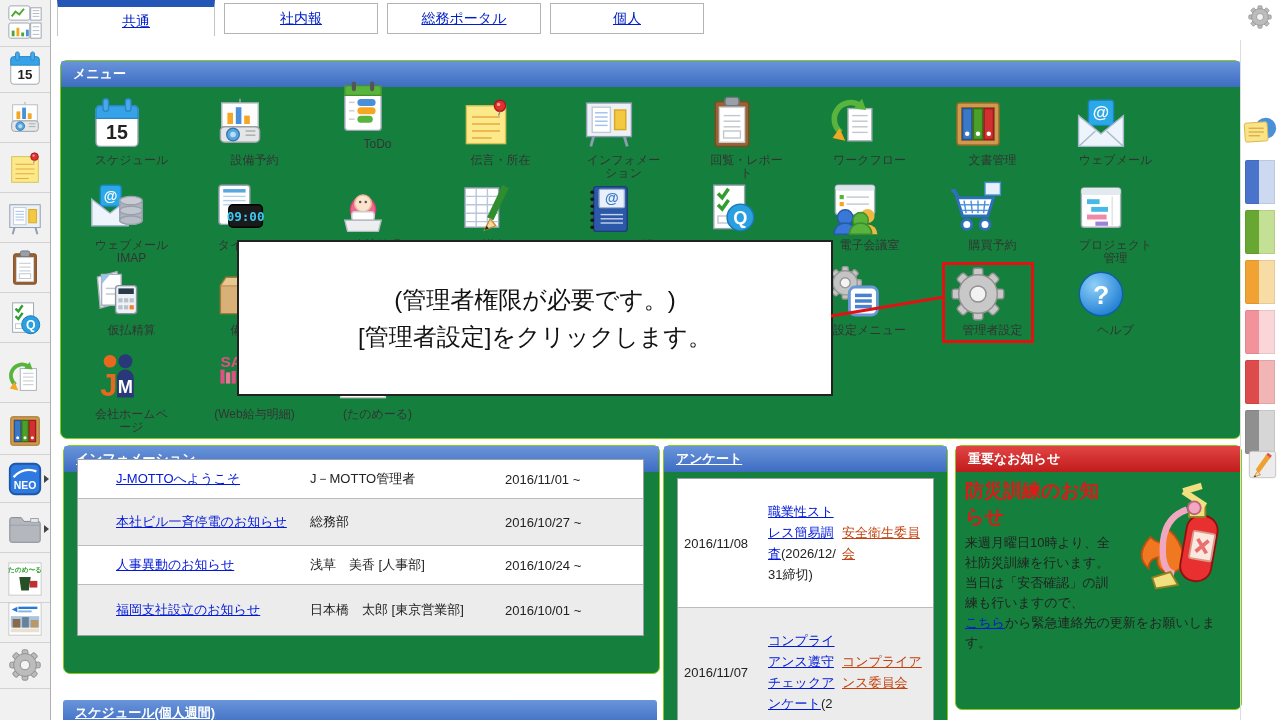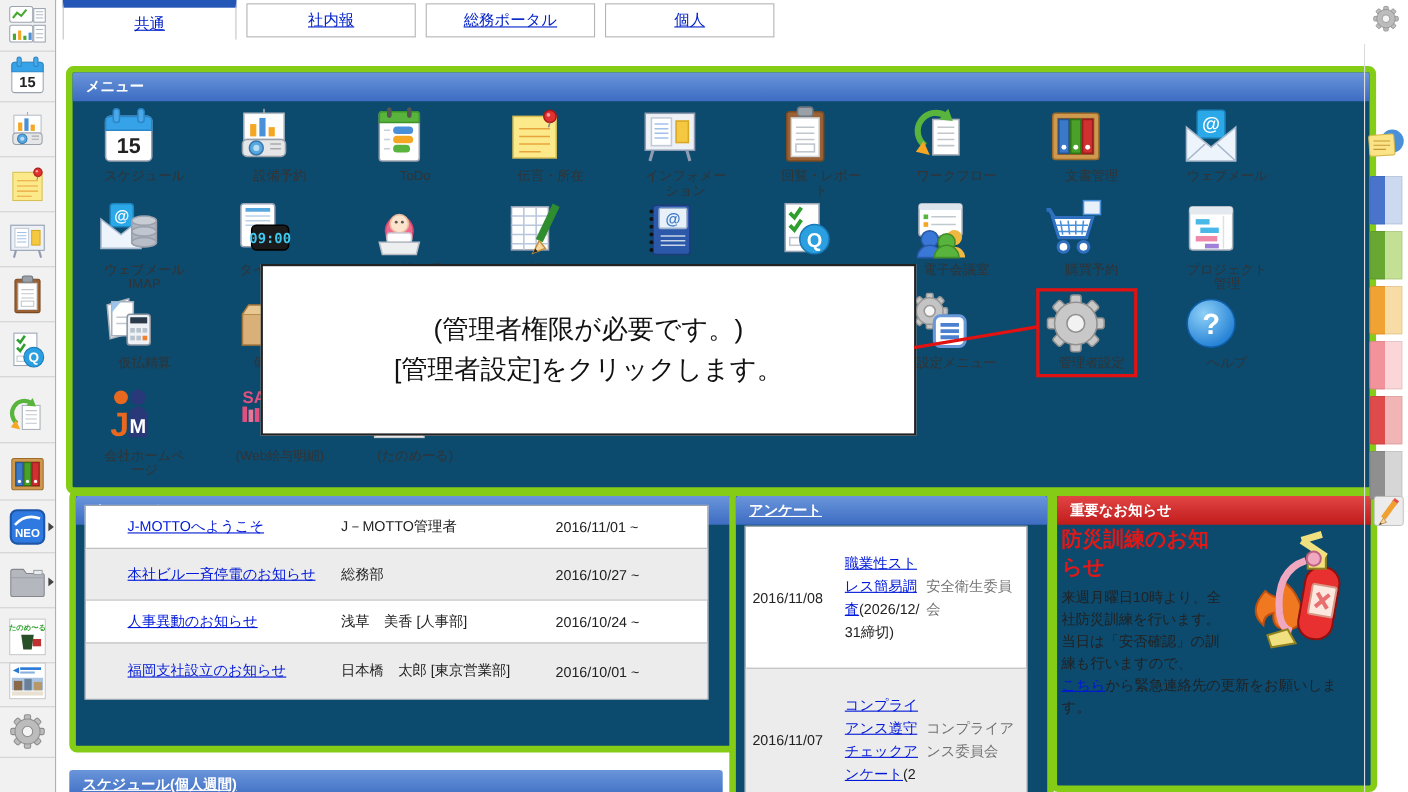--- a/index.html
+++ b/index.html
@@ -13,41 +13,41 @@
   
   .rgear{position:absolute;width:28px;height:28px;cursor:pointer;}
   .rtab{position:absolute;width:30px;height:44px;cursor:pointer;border-radius:2px 0 0 2px;box-shadow:0 0 0 1px rgba(0,0,0,0.08) inset;}
   #rsep{position:absolute;left:1240px;top:40px;width:1px;height:680px;background:#dcdcdc;}
   
   .tab{position:absolute;background:#fff;text-align:center;cursor:pointer;font-size:14px;}
   .tab a{color:#0020c8;text-decoration:underline;}
   .tab.active{border-top:7px solid #2456b8;border-left:1px solid #c4c4c4;border-right:1px solid #c4c4c4;}
   .tab.inactive{border:1px solid #b4b4b4;}
   
-  .panel{position:absolute;background:#0c4a6e;border:6px solid #84cc16;border-radius:7px;}
+  .panel{position:absolute;background:#15803d;border:1px solid #84cc16;border-radius:7px;}
   .phead{height:26px;line-height:26px;padding:0 12px;font-size:13px;font-weight:bold;color:#fff;
          background:linear-gradient(#6a95da,#3d6cc2);border-radius:2px 2px 0 0;}
   .phead.red{background:linear-gradient(#e24444,#c11c1c);}
   .phead a{color:#fff;text-decoration:underline;cursor:pointer;}
   
   .mitem{position:absolute;width:110px;text-align:center;cursor:pointer;}
   .mitem .ic{width:56px;height:56px;margin:0 auto;}
   .mitem .lbl{font-size:12px;color:#333;margin-top:2px;line-height:13px;padding-left:29px;}
   
   .dtable{position:absolute;border:1px solid #9aa0a8;background:#fff;font-size:13px;}
   .drow{display:flex;align-items:center;border-top:1px solid #bcbcbc;}
   .drow:first-child{border-top:none;}
   .drow.alt{background:#ececec;}
   .dtable a{color:#0018d8;text-decoration:underline;}
   .info-title{width:226px;padding:4px 6px 4px 38px;box-sizing:border-box;}
   .info-author{width:195px;padding:4px 6px;box-sizing:border-box;color:#222;}
   .info-date{flex:1;padding:4px 6px;box-sizing:border-box;color:#222;}
   .sv-date{width:88px;padding:4px 6px;box-sizing:border-box;color:#222;}
   .sv-link{width:72px;padding:4px 2px;box-sizing:border-box;word-break:break-all;line-height:21px;}
-  .sv-org{flex:1;padding:4px 4px;box-sizing:border-box;color:#737373;line-height:21px;word-break:break-all;}
+  .sv-org{flex:1;padding:4px 4px;box-sizing:border-box;color:#c2410c;line-height:21px;word-break:break-all;text-decoration:underline;}
   
   #notice-body{position:absolute;left:965px;top:478px;width:266px;font-size:13px;line-height:20px;color:#222;}
   #notice-heading{font-size:19px;line-height:26px;font-weight:bold;color:#e01818;margin-bottom:3px;}
   #notice-ext{float:right;width:110px;height:122px;margin:0 0 2px 4px;}
   #notice-body a{color:#0018d8;text-decoration:underline;text-align:right;}
   
   #schedbar{position:absolute;left:63px;top:700px;width:594px;height:26px;line-height:25px;
             background:linear-gradient(#6a95da,#3d6cc2);color:#fff;font-size:13px;font-weight:bold;
             padding:0 12px;box-sizing:border-box;border-radius:3px 3px 0 0;}
   #schedbar a{color:#fff;text-decoration:underline;}
@@ -290,21 +290,21 @@
             <rect x="17" y="8" width="4" height="12" fill="#4a90d9"></rect>
             <rect x="23" y="14" width="4" height="6" fill="#f5a623"></rect>
             <rect x="6" y="22" width="28" height="11" rx="3" fill="#e4e6e8" stroke="#9aa0a8"></rect>
             <circle cx="15" cy="27.5" r="4.5" fill="#58a8e0" stroke="#3878b0"></circle>
             <circle cx="15" cy="27.5" r="2" fill="#b8ddf4"></circle>
             <line x1="24" y1="25" x2="31" y2="25" stroke="#aaa"></line>
             <line x1="24" y1="28" x2="31" y2="28" stroke="#aaa"></line>
           </svg></div>
         <div class="lbl">設備予約</div>
       </div>
-      <div class="mitem" style="left: 308px; top: 96px;">
+      <div class="mitem" style="left: 308px; top: 80px;">
         <div class="ic"><svg width="100%" height="100%" viewBox="0 0 40 40" xmlns="http://www.w3.org/2000/svg">
             <rect x="7" y="4" width="26" height="32" rx="2" fill="#fff" stroke="#9aa4b0"></rect>
             <path d="M7 6 a2 2 0 0 1 2-2 h22 a2 2 0 0 1 2 2 v5 h-26 z" fill="#58b43c" stroke="#3f9428"></path>
             <rect x="12" y="1" width="3" height="7" rx="1.5" fill="#555"></rect>
             <rect x="25" y="1" width="3" height="7" rx="1.5" fill="#555"></rect>
             <g stroke="#c8ced6">
               <line x1="10" y1="16" x2="14" y2="16"></line>
               <line x1="10" y1="22" x2="14" y2="22"></line>
               <line x1="10" y1="28" x2="14" y2="28"></line>
             </g>

